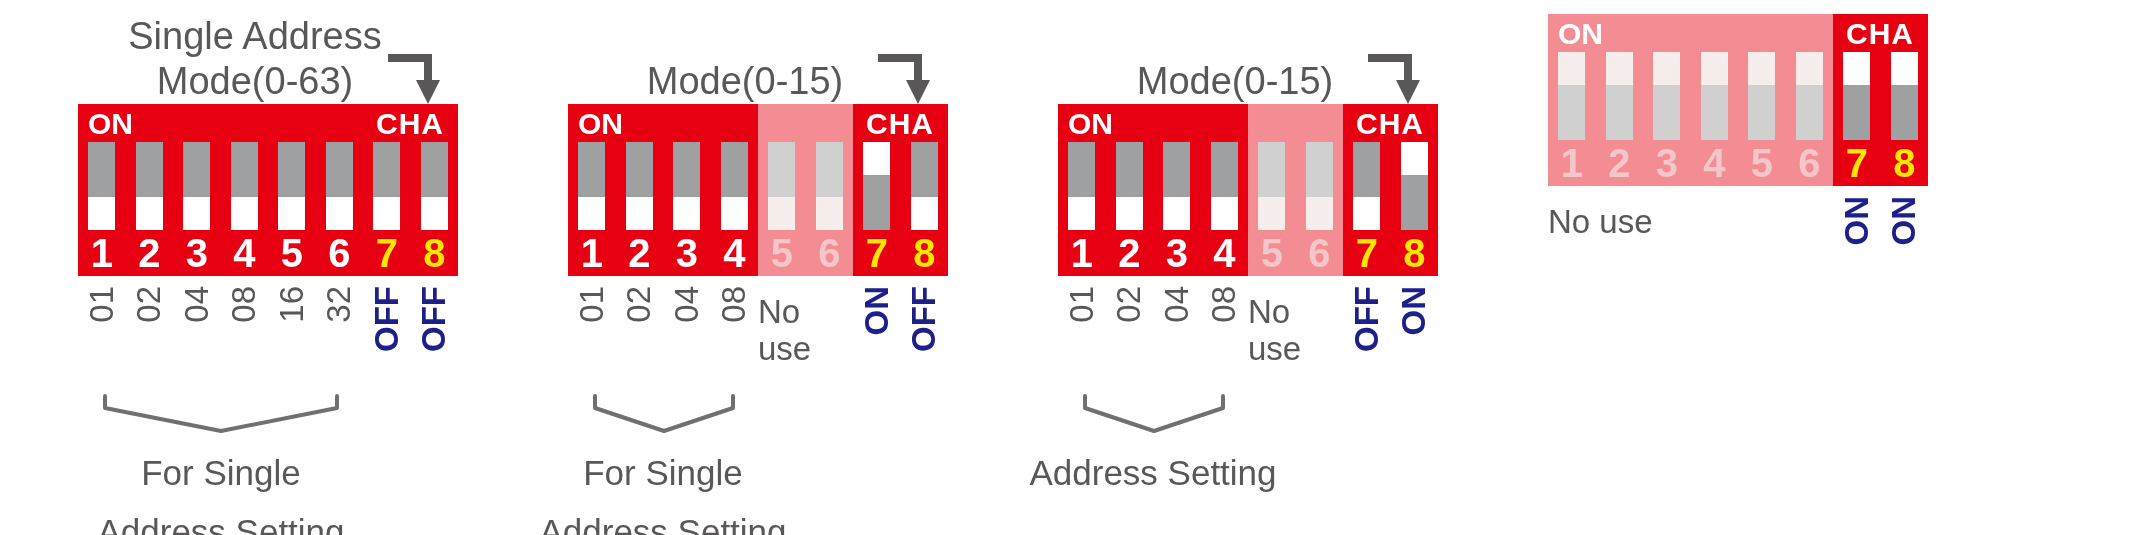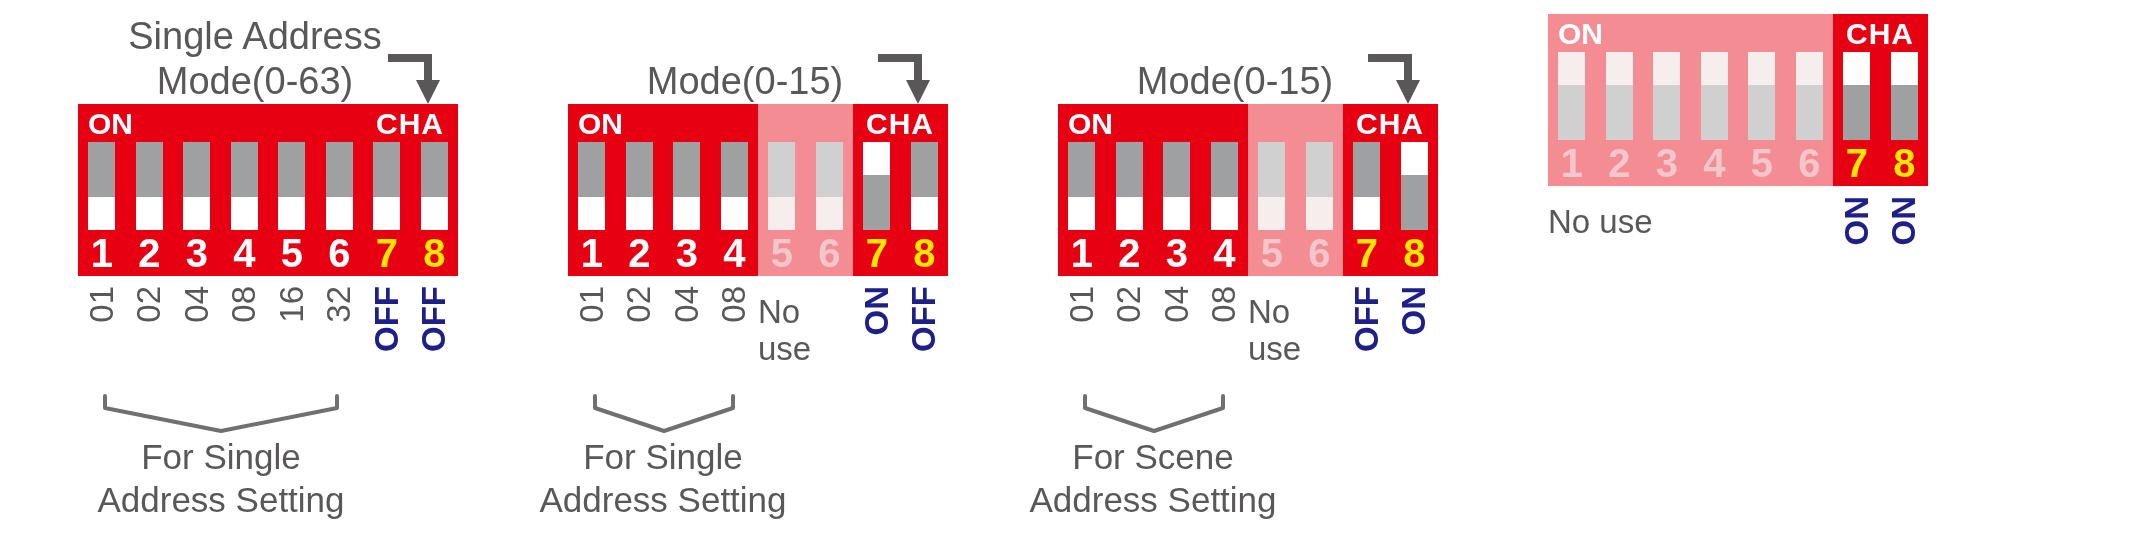--- a/index.html
+++ b/index.html
@@ -66,21 +66,21 @@
   .nousetxt.span-1-6 { grid-column: 1 / span 6; }
 
   .bracketrow { position: relative; height: 44px; }
   .bracket { position: absolute; top: 2px; left: 24px; }
   .bracket path { fill: none; stroke: var(--bracket-gray); stroke-width: 4; stroke-linecap: round; stroke-linejoin: round; }
 
   .caption {
     display: flex; flex-direction: column; align-items: center;
     font-size: 35px; color: var(--text-gray); line-height: 1.22;
   }
-  .caption div { white-space: nowrap; }
+  .caption div { white-space: nowrap; margin-top: 16px; }
   .caption.cap-wide { width: 286px; }
   .caption.cap-narrow { width: 190px; }
 </style>
 </head>
 <body>
 
 <div class="row">
 
   <section class="mode">
     <div class="titlebox">
@@ -326,21 +326,20 @@
       <div class="nousetxt span-5-6">No use</div>
       <div class="vtext blue">OFF</div>
       <div class="vtext blue">ON</div>
     </div>
     <div class="bracketrow">
       <svg class="bracket" width="144" height="40" viewBox="0 0 144 40">
         <path d="M3 2 L3 14 L72 37 L141 14 L141 2"></path>
       </svg>
     </div>
     <div class="caption cap-narrow">
-      <div>For Scene</div>
       <div>Address Setting</div>
     </div>
   </section>
 
   <section class="mode">
     <div class="panel">
       <div class="band cols-1-6"></div>
       <div class="onlbl">ON</div>
       <div class="chalbl">CHA</div>
       <div class="slots">

